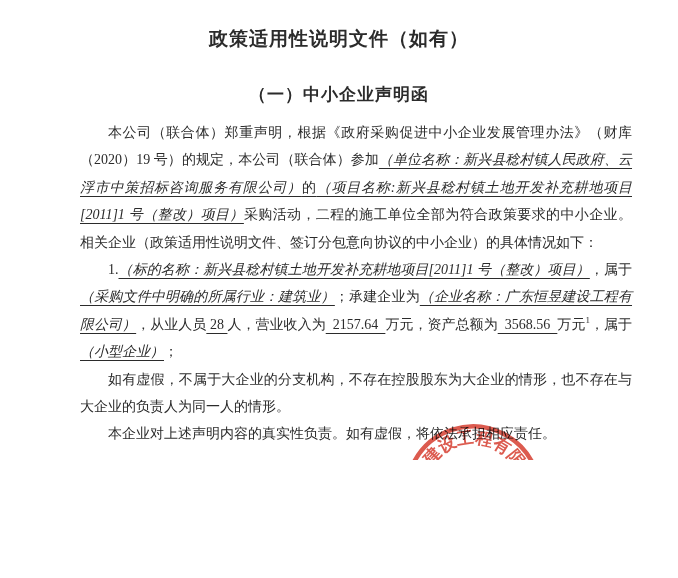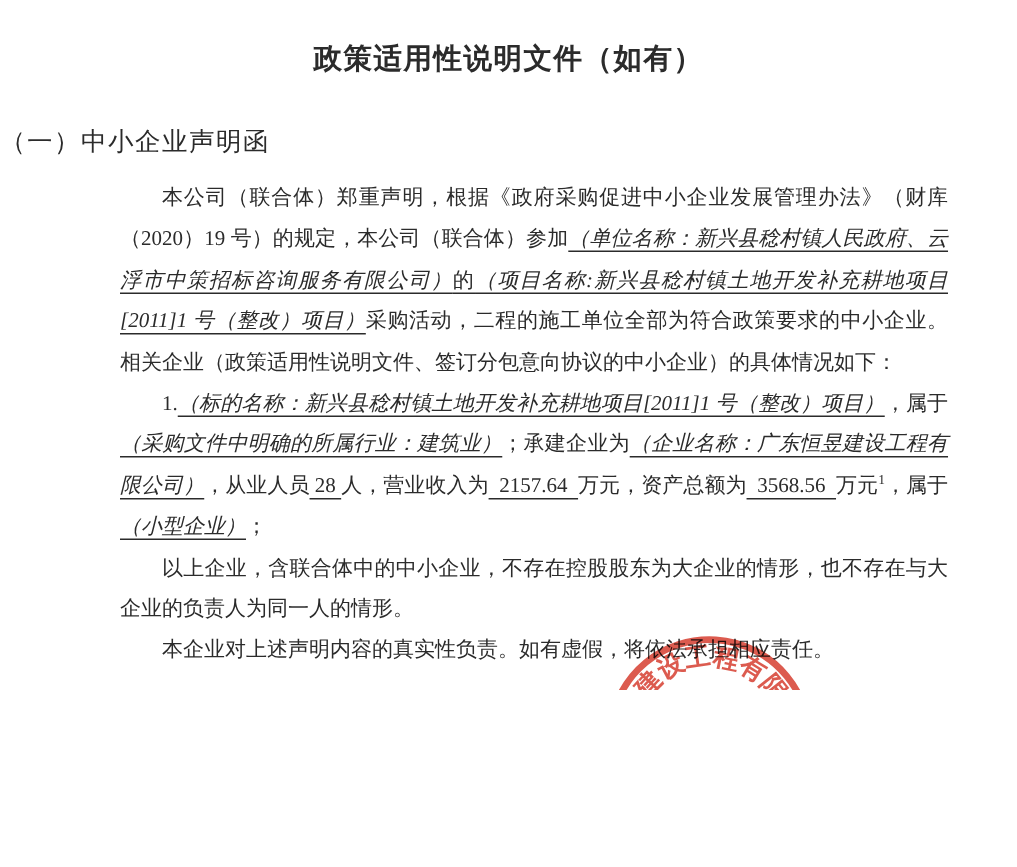--- a/index.html
+++ b/index.html
@@ -4,21 +4,21 @@
 <style>
   :root { --seal-color:#d8493c; --text-color:#2b2b2b; --bg:#ffffff; }
   * { margin:0; padding:0; box-sizing:border-box; }
   html,body { background:#fff; }
   .page {
     position:relative; width:678px; height:460px; background:var(--bg);
     font-family:"Liberation Serif","DejaVu Serif",serif;
     color:var(--text-color); overflow:hidden;
   }
   h1.doc-title { margin:26px 0 0; font-size:19px; letter-spacing:1px; text-align:center; font-weight:bold; }
-  h2.sec-title { margin:31px 0 0; font-size:17px; letter-spacing:1px; text-align:left; font-weight:normal; }
+  h2.sec-title { margin:31px 0 0; font-size:17px; letter-spacing:1px; text-align:center; font-weight:bold; }
   .doc-body { margin:13px 46px 0 80px; font-size:14px; line-height:27.4px; text-align:justify; }
   .para { text-align:justify; }
   .para.indent { text-indent:2em; }
   .seg-n { font-style:normal; }
   .seg-u { font-style:italic; text-decoration:underline; text-underline-offset:4px; text-decoration-thickness:1px; }
   .seg-un { text-decoration:underline; text-underline-offset:4px; text-decoration-thickness:1px; }
   .seg-sup { vertical-align:super; font-size:9px; line-height:0; }
   .sig-company { position:absolute; left:242px; top:482px; font-size:14px; white-space:nowrap; }
   .sig-company .company-name { text-decoration:underline; text-underline-offset:4px; }
   .sig-date { position:absolute; left:358px; top:511px; font-size:20px; white-space:nowrap; }
@@ -36,21 +36,21 @@
 <body>
 
 <div class="page">
 
   <h1 class="doc-title">政策适用性说明文件（如有）</h1>
   <h2 class="sec-title">（一）中小企业声明函</h2>
 
   <div class="doc-body">
       <p class="para indent"><span class="seg-n">本公司（联合体）郑重声明，根据《政府采购促进中小企业发展管理办法》（财库（2020）19 号）的规定，本公司（联合体）参加</span><span class="seg-u">（单位名称：新兴县稔村镇人民政府、云浮市中策招标咨询服务有限公司）</span><span class="seg-un">的</span><span class="seg-u">（项目名称:新兴县稔村镇土地开发补充耕地项目[2011]1 号（整改）项目）</span><span class="seg-n">采购活动，二程的施工单位全部为符合政策要求的中小企业。相关企业（政策适用性说明文件、签订分包意向协议的中小企业）的具体情况如下：</span></p>
       <p class="para indent"><span class="seg-n">1.</span><span class="seg-u">（标的名称：新兴县稔村镇土地开发补充耕地项目[2011]1 号（整改）项目）</span><span class="seg-n">，属于</span><span class="seg-u">（采购文件中明确的所属行业：建筑业）</span><span class="seg-n">；承建企业为</span><span class="seg-u">（企业名称：广东恒昱建设工程有限公司）</span><span class="seg-n">，从业人员</span><span class="seg-un">&nbsp;28&nbsp;</span><span class="seg-n">人，营业收入为</span><span class="seg-un">&nbsp;&nbsp;2157.64&nbsp;&nbsp;</span><span class="seg-n">万元，资产总额为</span><span class="seg-un">&nbsp;&nbsp;3568.56&nbsp;&nbsp;</span><span class="seg-n">万元</span><span class="seg-sup">1</span><span class="seg-n">，属于</span><span class="seg-u">（小型企业）</span><span class="seg-n">；</span></p>
-      <p class="para indent"><span class="seg-n">以上企业，含联合体中的中小企业，不存在控股股东为大企业的情形，也不存在与大企业的负责人为同一人的情形。</span></p>
+      <p class="para indent"><span class="seg-n">如有虚假，不属于大企业的分支机构，不存在控股股东为大企业的情形，也不存在与大企业的负责人为同一人的情形。</span></p>
       <p class="para indent"><span class="seg-n">本企业对上述声明内容的真实性负责。如有虚假，将依法承担相应责任。</span></p>
     </div>
 
   <div class="sig-company">
     <span>郑重声明（盖章）：</span><span class="company-name">广东恒昱建设工程有限公司</span>
   </div>
 
   <div class="sig-date">
     <span>日　期：</span><span>2021 年 7 月 26 日</span>
   </div>

